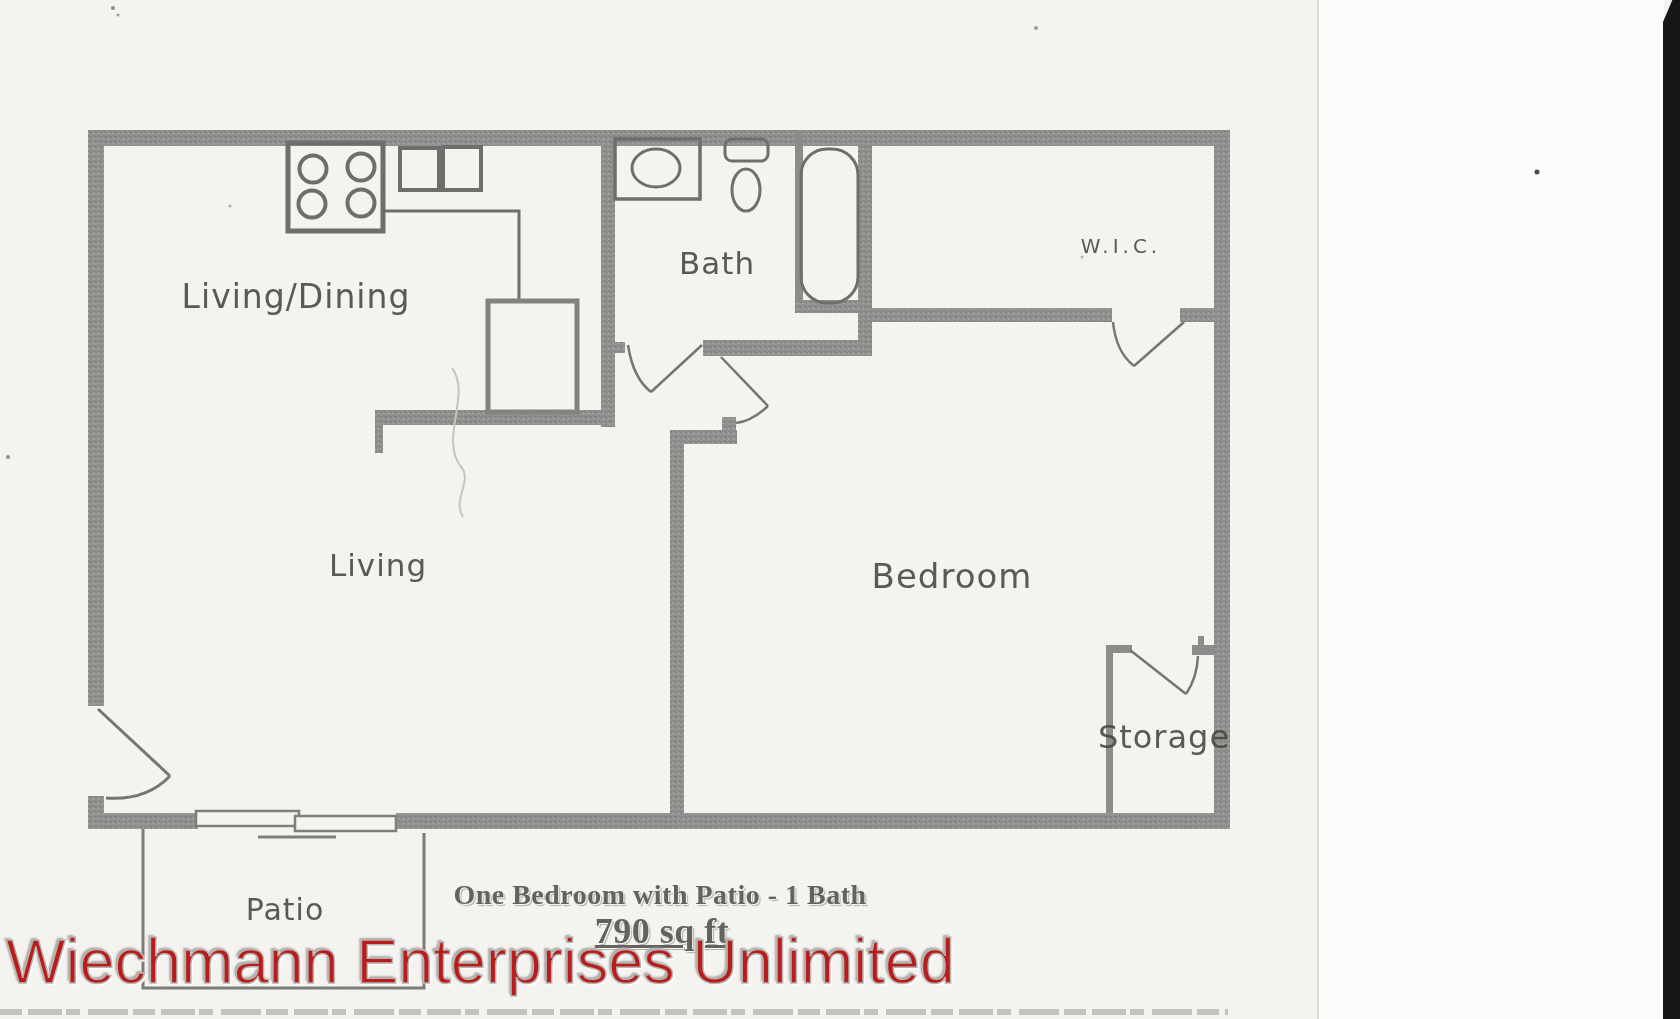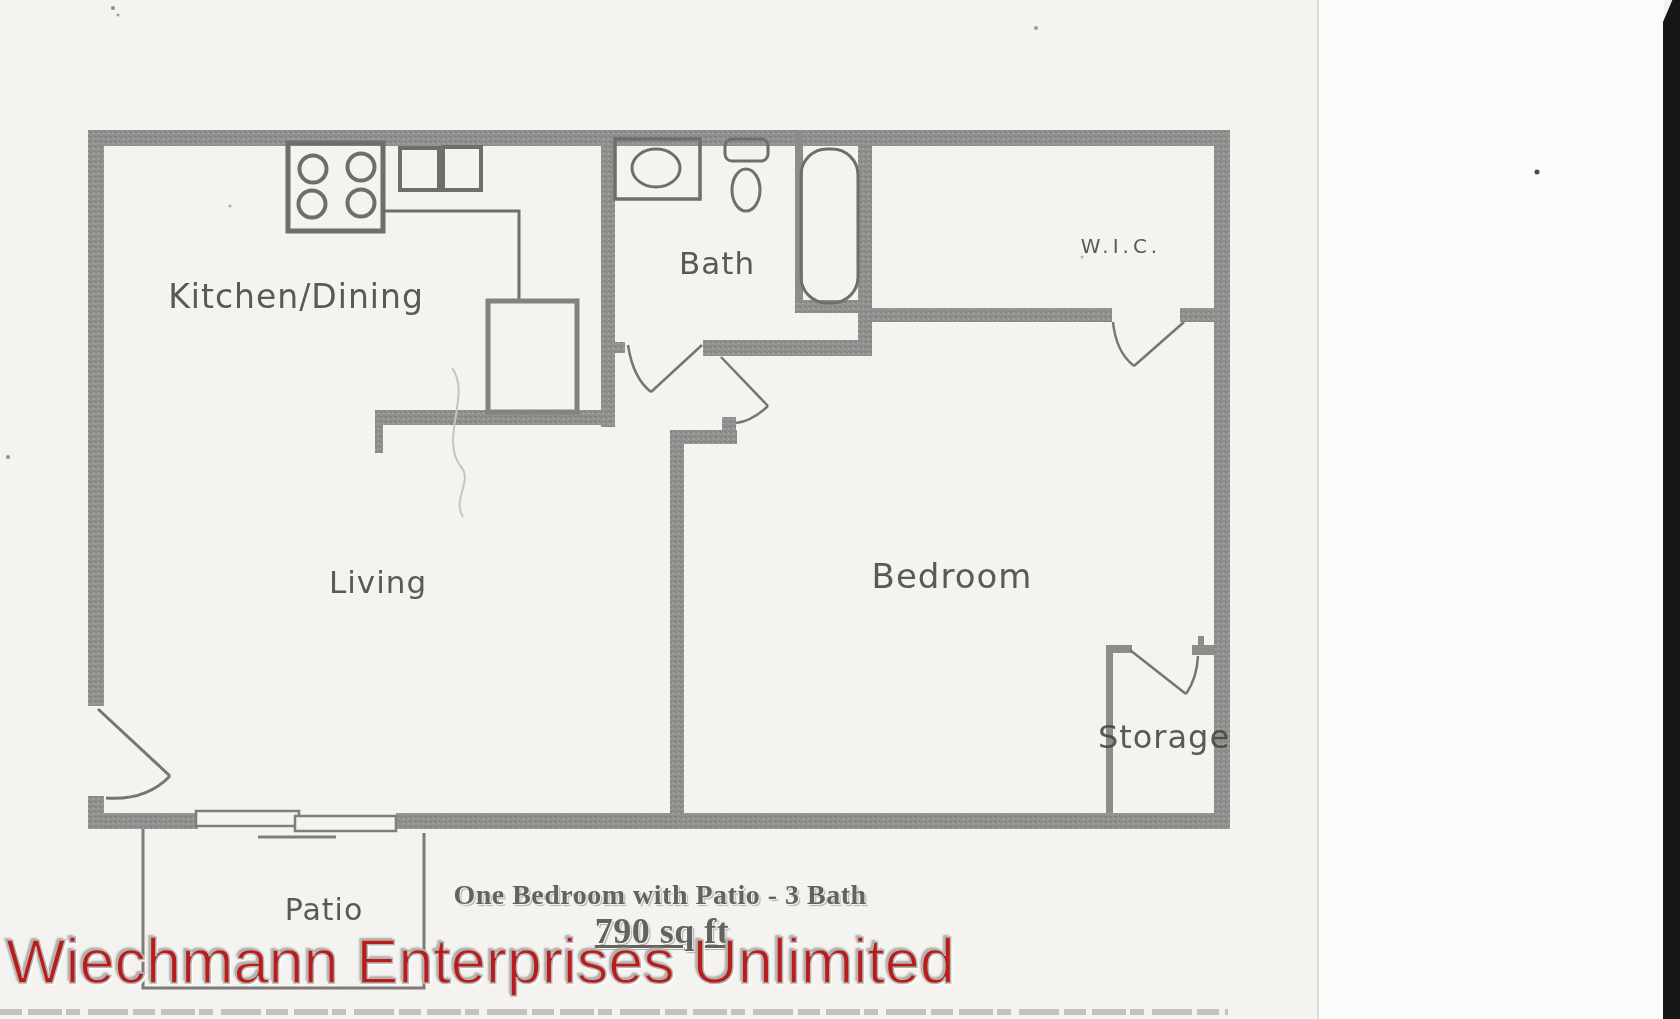--- a/index.html
+++ b/index.html
@@ -14,24 +14,24 @@
     clip-path:polygon(0 22px,55% 0,100% 0,100% 100%,0 100%);}
   svg.plan{position:absolute;left:0;top:0;}
   .room-label{
     position:absolute;transform:translate(-50%,-50%);
     color:#454540;letter-spacing:1px;white-space:nowrap;
     font-family:"DejaVu Sans", sans-serif;opacity:.88;
   }
   .lbl-kitchen{left:296px;top:296px;font-size:33px;}
   .lbl-bath{left:717px;top:263px;font-size:31px;}
   .lbl-wic{left:1121px;top:246px;font-size:20px;letter-spacing:4px;}
-  .lbl-living{left:378px;top:565px;font-size:31px;margin-top:17px;}
+  .lbl-living{left:378px;top:565px;font-size:31px;}
   .lbl-bedroom{left:952px;top:576px;font-size:34px;}
   .lbl-storage{left:1164px;top:737px;font-size:32px;}
-  .lbl-patio{left:285px;top:909px;font-size:30px;margin-left:39px;}
+  .lbl-patio{left:285px;top:909px;font-size:30px;}
   .caption{
     position:absolute;transform:translate(-50%,-50%);white-space:nowrap;
     font-family:"Liberation Serif", serif;font-weight:700;color:#63625e;
     text-shadow:1px 1px 0 #f6f5f2, 2px 2px 1px #b0afab;letter-spacing:.5px;
   }
   .caption-title{left:660px;top:895px;font-size:28px;}
   .caption-area{left:662px;top:931px;font-size:36px;text-decoration:underline;}
   .watermark{
     position:absolute;left:6px;top:925px;white-space:nowrap;
     font-size:63px;letter-spacing:0px;color:#b91c1c;
@@ -155,26 +155,26 @@
       <circle cx="113" cy="8" r="2" fill="#8a8a88"></circle>
       <circle cx="118" cy="15" r="1.5" fill="#9a9a98"></circle>
       <circle cx="1036" cy="28" r="2" fill="#9a9a98"></circle>
       <circle cx="8" cy="457" r="2" fill="#8e8e8c"></circle>
       <circle cx="1537" cy="172" r="2.5" fill="#4a4a48"></circle>
       <circle cx="230" cy="206" r="1.5" fill="#aaaaa8"></circle>
       <circle cx="1082" cy="257" r="1.5" fill="#b2b2b0"></circle>
     </g>
   </svg>
 
-  <div class="room-label lbl-kitchen">Kitchen/Dining</div>
+  <div class="room-label lbl-kitchen">Living/Dining</div>
   <div class="room-label lbl-bath">Bath</div>
   <div class="room-label lbl-wic">W.I.C.</div>
   <div class="room-label lbl-living">Living</div>
   <div class="room-label lbl-bedroom">Bedroom</div>
   <div class="room-label lbl-storage">Storage</div>
   <div class="room-label lbl-patio">Patio</div>
 
-  <div class="caption caption-title">One Bedroom with Patio - 3 Bath</div>
+  <div class="caption caption-title">One Bedroom with Patio - 1 Bath</div>
   <div class="caption caption-area">790 sq ft</div>
 
   <div class="watermark">Wiechmann Enterprises Unlimited</div>
 
 </div>
 
 </body></html>

